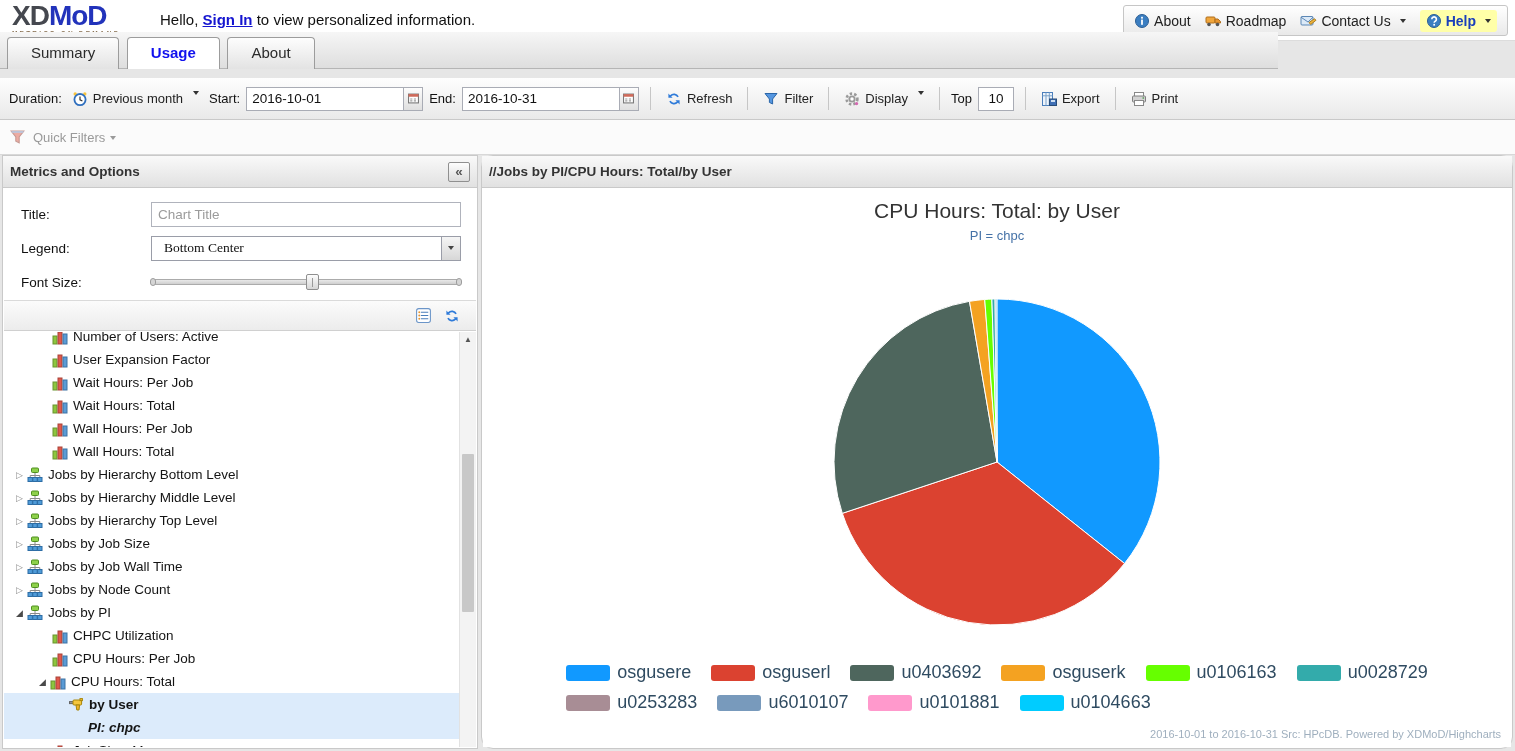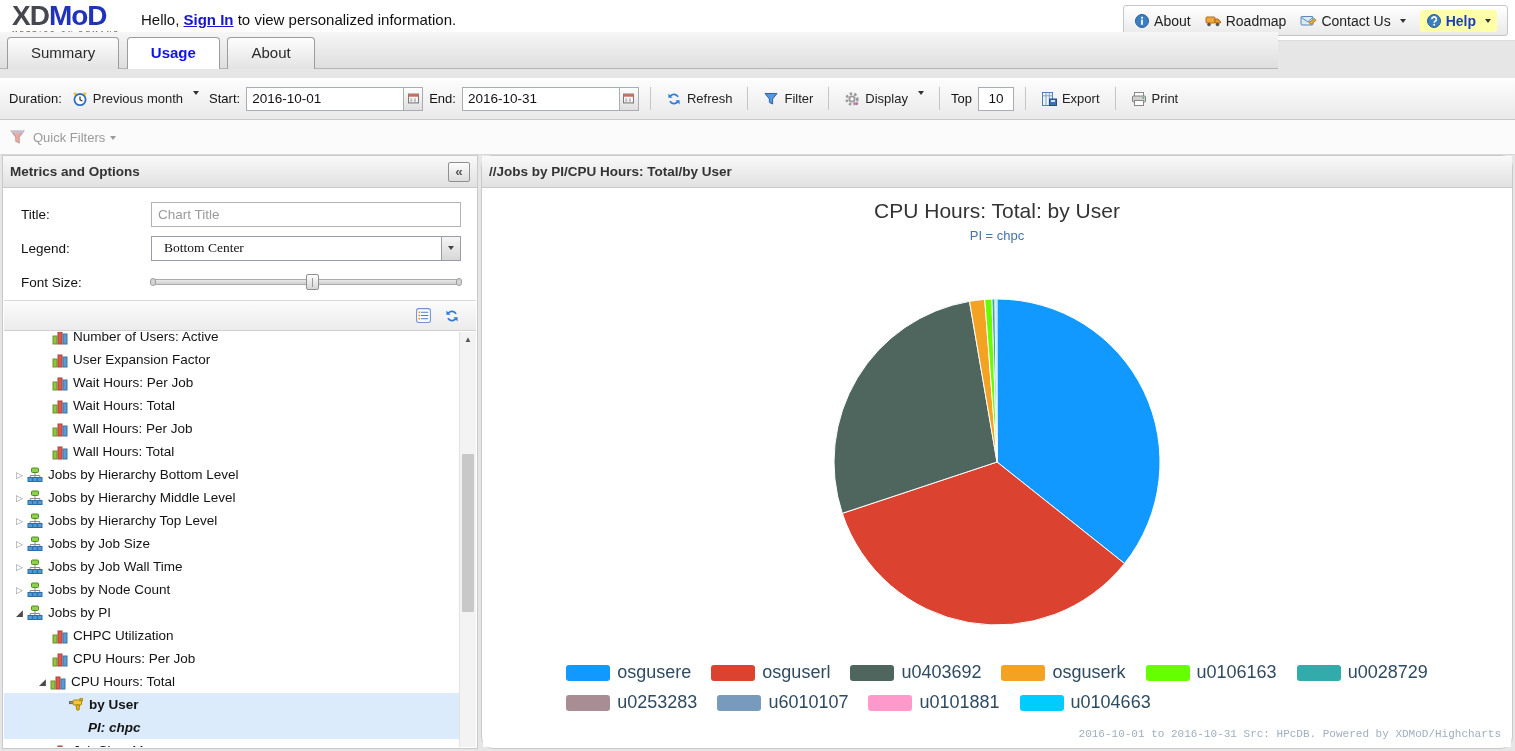--- a/index.html
+++ b/index.html
@@ -12,21 +12,21 @@
   .caret { display:inline-block; width:0; height:0; border-left:3.5px solid transparent;
     border-right:3.5px solid transparent; border-top:4px solid #333; margin-left:5px; vertical-align:middle; }
 
   
   .topbar { position:absolute; left:0; top:0; width:1515px; height:41px; background:#fff;
     border-bottom:1px solid #dcdcdc; }
   .logo { position:absolute; left:12px; top:2px; line-height:1; cursor:pointer; }
   .logo .big { font-size:28px; font-weight:bold; letter-spacing:-1px; }
   .logo .xd { color:#45484f; } .logo .mod { color:#2233bb; }
   .logo .tagline { font-size:6.5px; letter-spacing:2.2px; color:#8b7355; font-weight:bold; margin-top:1px; }
-  .greeting { position:absolute; left:141px; top:11px; font-size:15px; color:#111; }
+  .greeting { position:absolute; left:160px; top:11px; font-size:15px; color:#111; }
   .greeting a { color:#1515d0; font-weight:bold; text-decoration:underline; cursor:pointer; }
   .topnav { position:absolute; right:7px; top:5px; height:31px; display:flex; align-items:center;
     gap:14px; padding:0 10px; border:1px solid #c6c6c6; border-radius:3px;
     background:linear-gradient(#ffffff,#e9e9e9); font-size:14px; color:#222; }
   .topnav .item { display:flex; align-items:center; gap:4px; cursor:pointer; }
   .topnav .help { background:#ffffa8; border-radius:3px; padding:3px 6px; }
   .topnav .help span { color:#1a3fbb; font-weight:bold; }
 
   
   .tabbar { position:absolute; left:0; top:32px; width:1278px; height:37px;
@@ -108,21 +108,21 @@
   
   .chart-area { position:absolute; left:1px; right:1px; top:33px; bottom:1px; background:#fff; }
   .c-title { text-align:center; margin-top:10px; font-size:21px; color:#333; }
   .c-sub { text-align:center; margin-top:5px; font-size:13px; color:#4572a7; }
   .pie-wrap { width:330px; height:330px; margin:54px auto 0; }
   .legend-box { width:max-content; margin:35px auto 0; }
   .legend-row { display:flex; gap:20px; }
   .legend-row + .legend-row { margin-top:9px; }
   .legend-item { display:flex; align-items:center; font-size:18px; color:#2f4b61; cursor:pointer; }
   .legend-item .sw { width:44px; height:16px; border-radius:3px; margin-right:7px; }
-  .credits { position:absolute; right:10px; bottom:7px; font-size:11px; color:#9fafbe;font-family:Liberation Mono, monospace; }
+  .credits { position:absolute; right:10px; bottom:7px; font-size:11px; color:#9fafbe; }
 </style>
 </head>
 <body>
 
 <div class="topbar">
   <div class="logo">
     <div class="big"><span class="xd">XD</span><span class="mod">MoD</span></div>
     <div class="tagline">METRICS ON DEMAND</div>
   </div>
   <div class="greeting">

